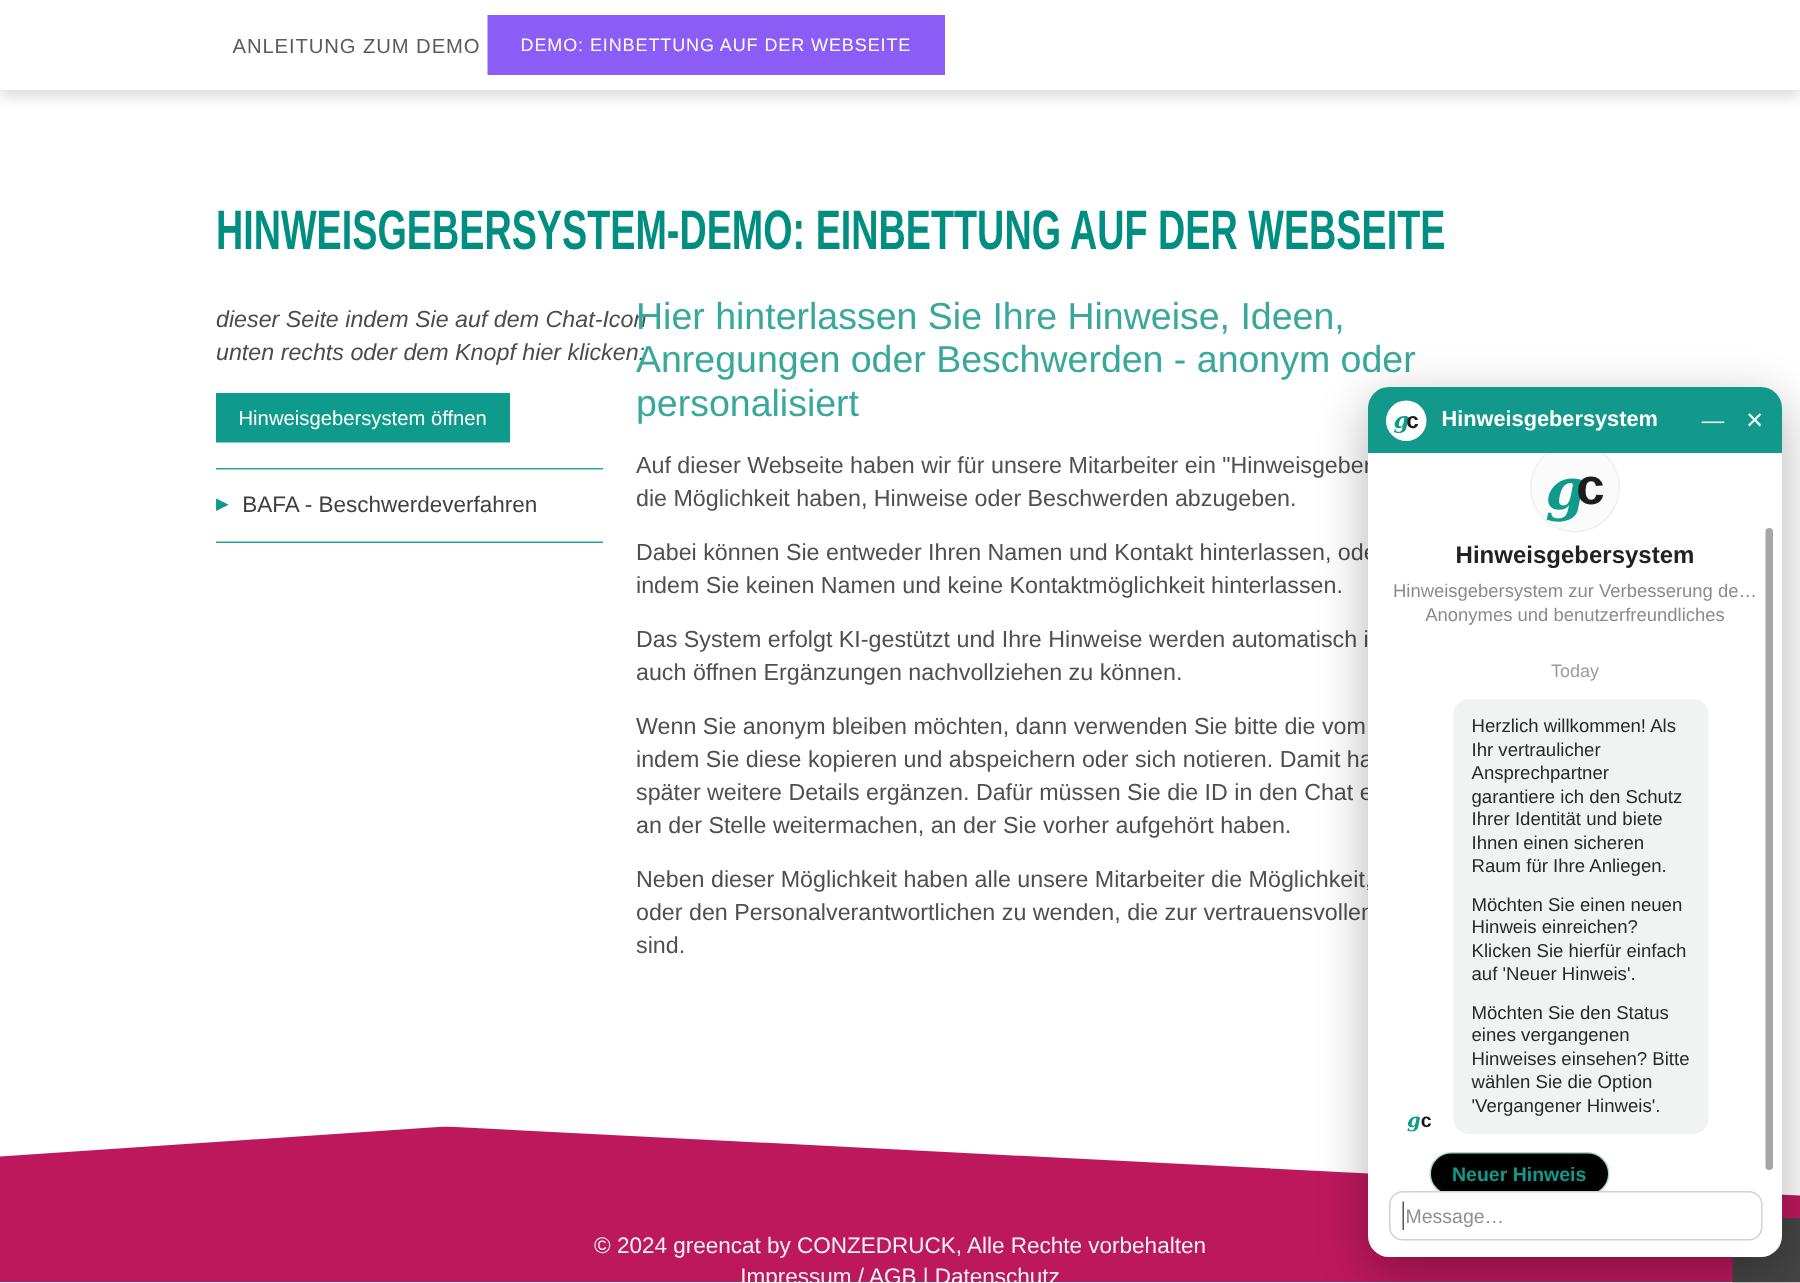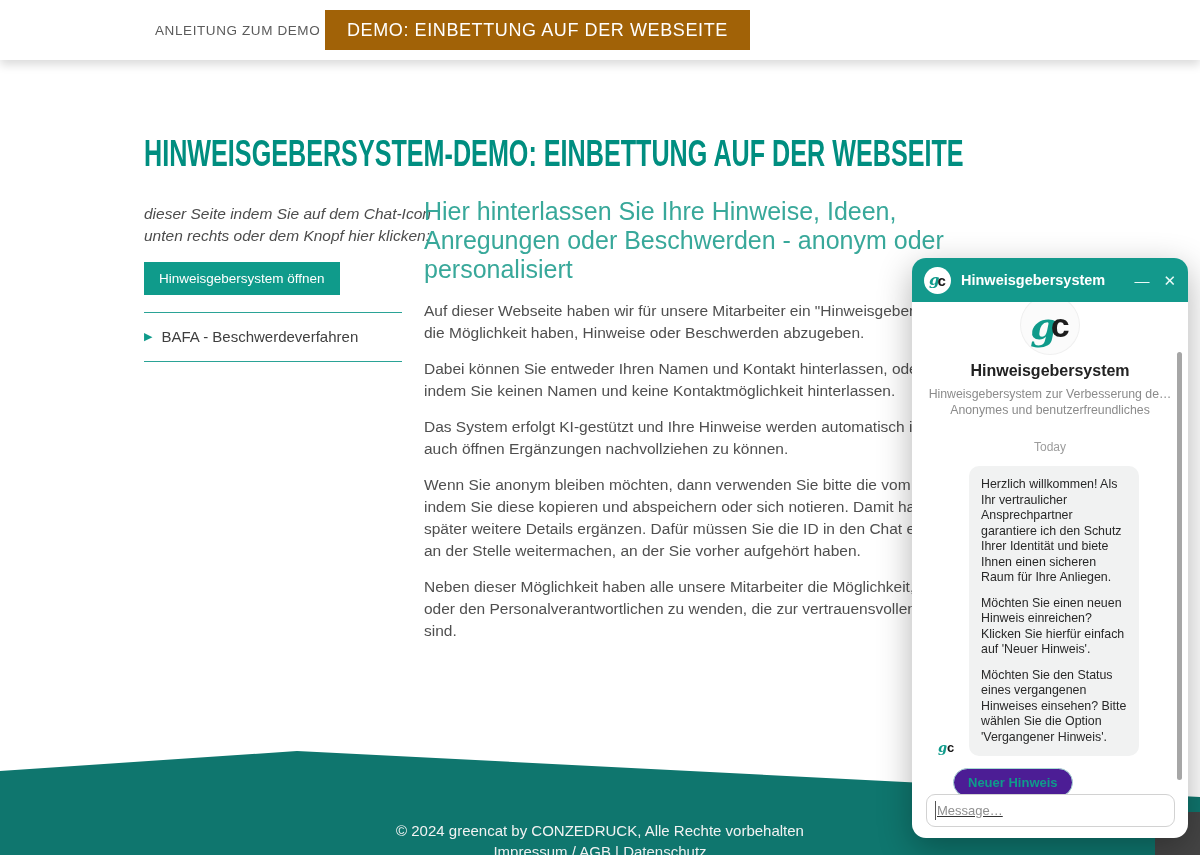--- a/index.html
+++ b/index.html
@@ -6,21 +6,21 @@
   html,body { width:1200px; height:855px; }
   body { font-family:"Liberation Sans", sans-serif; background:#ffffff; position:relative; overflow:hidden; }
   #stage { position:absolute; inset:0; width:1200px; height:855px; background:#fff; }
 
   
   .topbar { position:absolute; left:0; top:0; width:1200px; height:60px; background:#ffffff;
             box-shadow:0 5px 9px rgba(0,0,0,.14); z-index:40; }
   .nav-link { position:absolute; left:155px; top:0; height:60px; display:flex; align-items:center;
               font-size:13.5px; letter-spacing:.6px; color:#5b5b5b; cursor:pointer; }
   .nav-btn { position:absolute; left:325px; top:10px; height:40px; padding:0 22px; display:flex; align-items:center;
-             background:#a16207; color:#fff; font-size:18px; letter-spacing:.6px; cursor:pointer; }
+             background:#8b5cf6; color:#fff; font-size:12px; letter-spacing:.6px; cursor:pointer; }
 
   
   .h1 { position:absolute; left:144px; top:133px; color:#008e80; font-size:37px; font-weight:800;
         white-space:nowrap; transform:scaleX(.68); transform-origin:left center; letter-spacing:0; }
 
   
   .sidebar { position:absolute; left:144px; top:203px; width:258px; }
   .side-intro { font-style:italic; color:#4c4c4c; font-size:15.5px; line-height:21.5px; }
   .side-intro div { white-space:nowrap; }
   .side-btn { margin-top:16px; display:inline-block; background:#0f9b8b; color:#fff; font-size:13.5px;
@@ -33,21 +33,21 @@
 
   
   .main-col { position:absolute; left:424px; top:197px; width:700px; }
   .subtitle { color:#38a89a; font-size:25px; line-height:29px; font-weight:400; }
   .subtitle div { white-space:nowrap; }
   .paras { margin-top:16px; color:#4f4f4f; font-size:15.5px; line-height:22px; }
   .paras .p { margin-bottom:14px; }
   .paras .ln { white-space:nowrap; }
 
   
-  .footer { position:absolute; left:0; top:740px; width:1200px; height:115px; background:#0f766e; z-index:5;
+  .footer { position:absolute; left:0; top:740px; width:1200px; height:115px; background:#be185d; z-index:5;
             clip-path:polygon(0 31px, 297px 11px, 1200px 57px, 1200px 115px, 0 115px); }
   .footer-copy { position:absolute; left:0; top:82px; width:1200px; text-align:center; color:#f2f2f2; font-size:15px; }
   .footer-links { position:absolute; left:0; top:103px; width:1200px; text-align:center; color:#f2f2f2;
                   font-size:15px; text-decoration:underline; cursor:pointer; }
 
   
   .scrolltop { position:absolute; left:1155px; top:812px; width:45px; height:43px; background:#454545; z-index:8;
                color:#fff; display:flex; align-items:flex-start; justify-content:flex-start; cursor:pointer; }
   .scrolltop span { font-size:14px; margin:4px 0 0 5px; transform:rotate(0deg); }
 
@@ -75,28 +75,28 @@
 
   .bubble-row { position:relative; margin-top:12px; padding-left:57px; }
   .bubble { width:170px; background:#f1f2f2; border-radius:10px; padding:11px 12px; color:#282828;
             font-size:12.4px; line-height:15.5px; }
   .bubble p + p { margin-top:10px; }
   .bubble-avatar { position:absolute; left:26px; bottom:2px; font-size:13px; line-height:1; }
   .bubble-avatar .lg { color:#0f9b8b; font-family:"DejaVu Serif", serif; font-style:italic; font-weight:700; }
   .bubble-avatar .lc { color:#141414; font-weight:800; }
 
   .quick-btns { margin:12px 0 0 41px; display:flex; flex-direction:column; gap:6px; align-items:flex-start; }
-  .qbtn { border:1px solid #a9dbd4; border-radius:15px; background:#4c1d95; color:#0f9b8b; font-weight:700;
+  .qbtn { border:1px solid #a9dbd4; border-radius:15px; background:#000000; color:#0f9b8b; font-weight:700;
           font-size:13px; padding:6px 14px; cursor:pointer; }
 
   .chat-scrollbar { position:absolute; right:6px; top:94px; width:5px; height:428px; background:#a6a6a6; border-radius:3px; }
 
   .chat-inputwrap { position:absolute; left:14px; bottom:11px; width:249px; height:33px; }
   .chat-input { width:100%; height:100%; border:1.5px solid #d2d2d2; border-radius:9px; padding:0 10px;
-                font-size:13px; color:#333; font-family:"Liberation Sans", sans-serif; outline:none;text-decoration:underline; }
+                font-size:13px; color:#333; font-family:"Liberation Sans", sans-serif; outline:none; }
   .chat-input::placeholder { color:#8f8f8f; }
   .caret { position:absolute; left:9px; top:7px; width:1px; height:19px; background:#555; }
 </style>
 </head>
 <body>
 
 <div id="stage">
 
   <div class="topbar">
     <div class="nav-link">ANLEITUNG ZUM DEMO</div>

